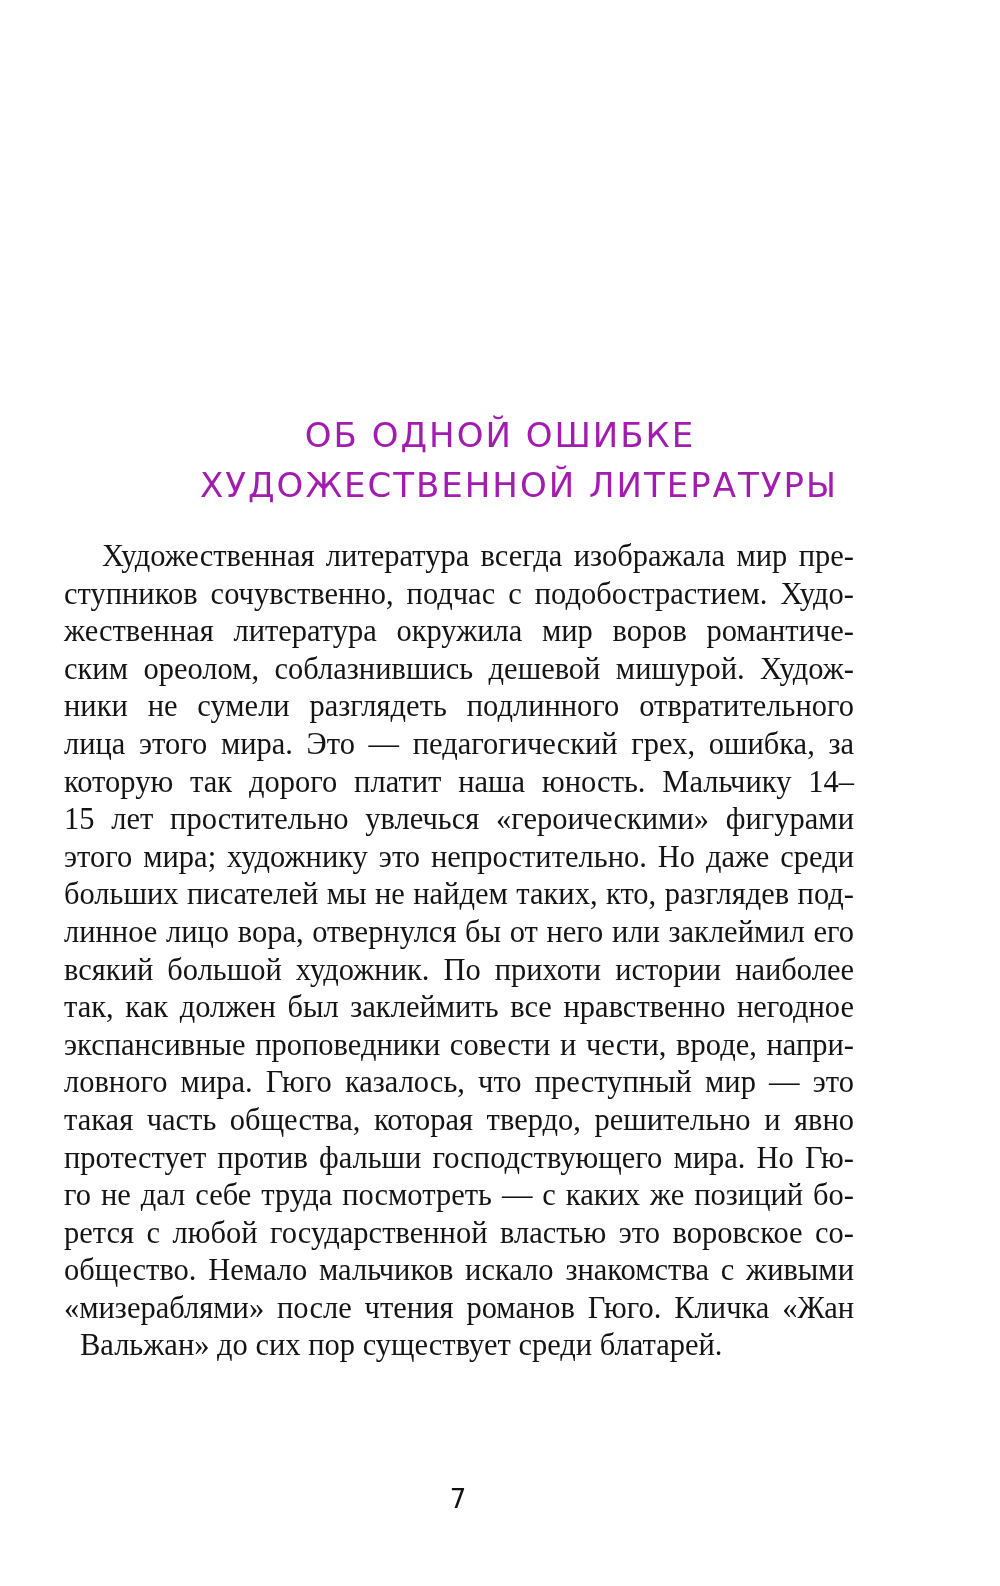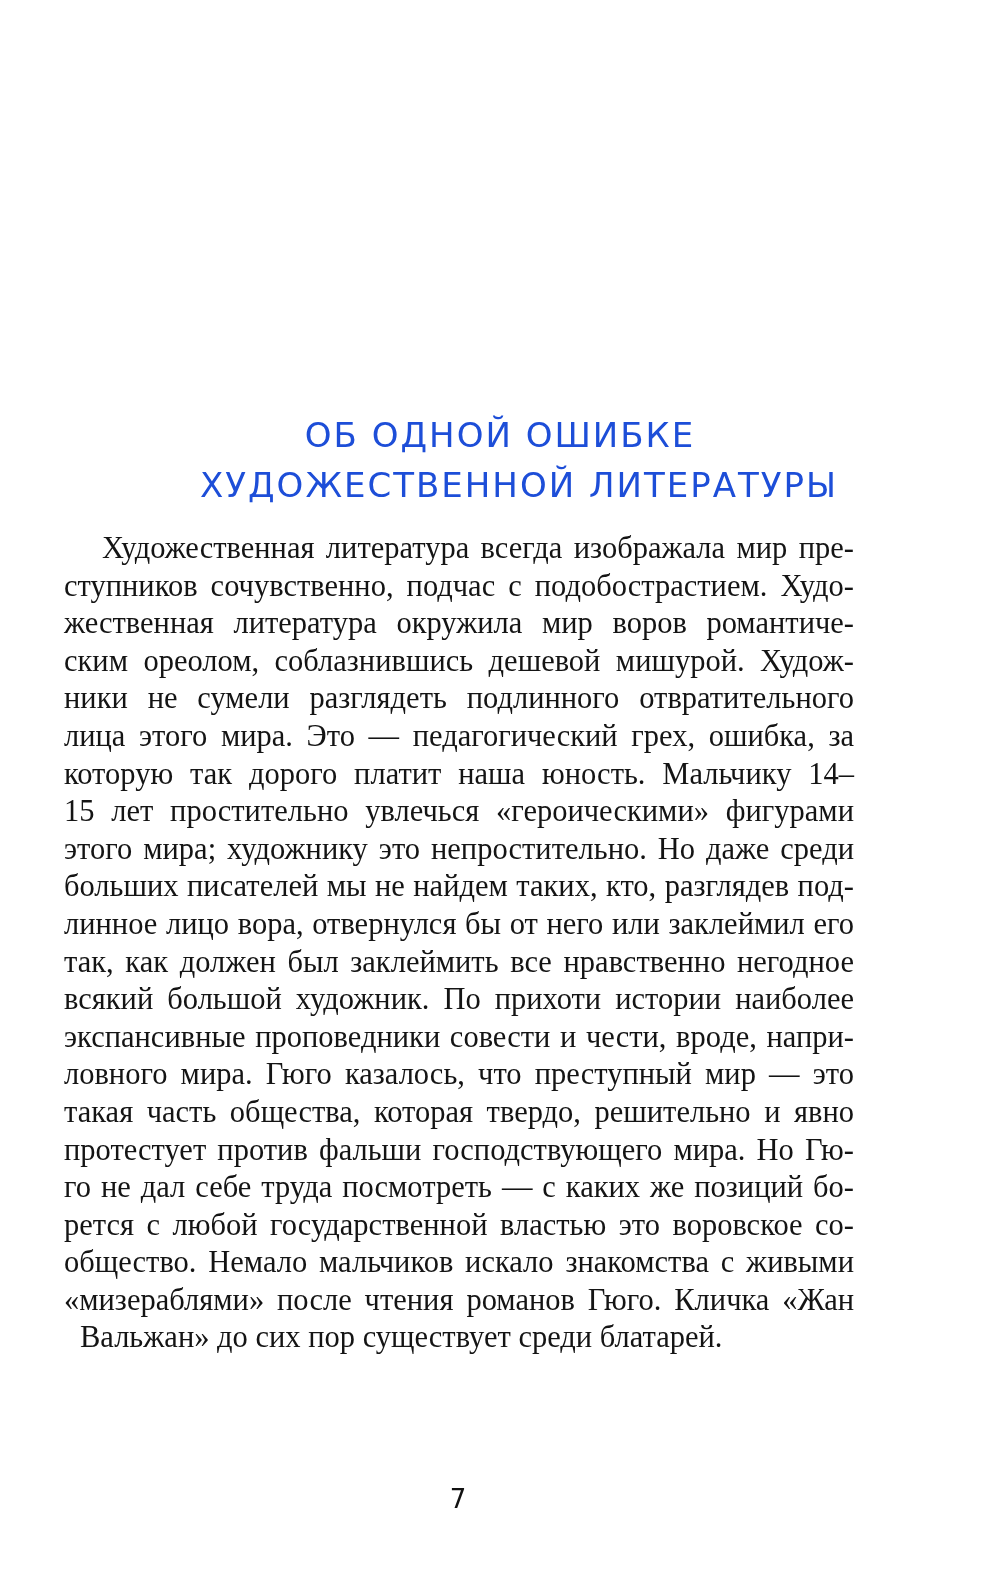--- a/index.html
+++ b/index.html
@@ -24,21 +24,21 @@
       position: absolute;
       left: 0;
       top: 410px;
       width: 1000px;
       text-align: center;
       font-family: "DejaVu Sans", "Liberation Sans", sans-serif;
       font-size: 34px;
       letter-spacing: 2px;
       line-height: 50px;
       font-weight: normal;
-      color: #1d4ed8;
+      color: #a21caf;
     }
     .title-line {
       display: block;
       white-space: nowrap;
     }
     .title-line.l1 { padding-left: 0px; }
     .title-line.l2 { padding-left: 0px; margin-left: 38px; }
     .body-text {
       position: absolute;
       left: 64px;
@@ -48,21 +48,21 @@
       font-size: 30.5px;
       line-height: 37.6px;
       color: #141414;
     }
     .line {
       display: block;
       white-space: nowrap;
       text-align: justify;
       text-align-last: justify;
     }
-    .line.first { text-indent: 38px; }
+    .line.first { text-indent: 38px; margin-top: 8px; }
     .line.last { text-align-last: left; margin-left: 16px; }
     .page-number {
       position: absolute;
       left: 0;
       top: 1484px;
       width: 916px;
       text-align: center;
       font-family: "DejaVu Sans", "Liberation Sans", sans-serif;
       font-size: 26px;
       color: #111;
@@ -83,22 +83,22 @@
     <span class="line">ступников сочувственно, подчас с подобострастием. Худо-</span>
     <span class="line">жественная литература окружила мир воров романтиче-</span>
     <span class="line">ским ореолом, соблазнившись дешевой мишурой. Худож-</span>
     <span class="line">ники не сумели разглядеть подлинного отвратительного</span>
     <span class="line">лица этого мира. Это — педагогический грех, ошибка, за</span>
     <span class="line">которую так дорого платит наша юность. Мальчику 14–</span>
     <span class="line">15 лет простительно увлечься «героическими» фигурами</span>
     <span class="line">этого мира; художнику это непростительно. Но даже среди</span>
     <span class="line">больших писателей мы не найдем таких, кто, разглядев под-</span>
     <span class="line">линное лицо вора, отвернулся бы от него или заклеймил его</span>
+    <span class="line">всякий большой художник. По прихоти истории наиболее</span>
     <span class="line">так, как должен был заклеймить все нравственно негодное</span>
-    <span class="line">всякий большой художник. По прихоти истории наиболее</span>
     <span class="line">экспансивные проповедники совести и чести, вроде, напри-</span>
     <span class="line">ловного мира. Гюго казалось, что преступный мир — это</span>
     <span class="line">такая часть общества, которая твердо, решительно и явно</span>
     <span class="line">протестует против фальши господствующего мира. Но Гю-</span>
     <span class="line">го не дал себе труда посмотреть — с каких же позиций бо-</span>
     <span class="line">рется с любой государственной властью это воровское со-</span>
     <span class="line">общество. Немало мальчиков искало знакомства с живыми</span>
     <span class="line">«мизераблями» после чтения романов Гюго. Кличка «Жан</span>
     <span class="line last">Вальжан» до сих пор существует среди блатарей.</span>
   </div>

